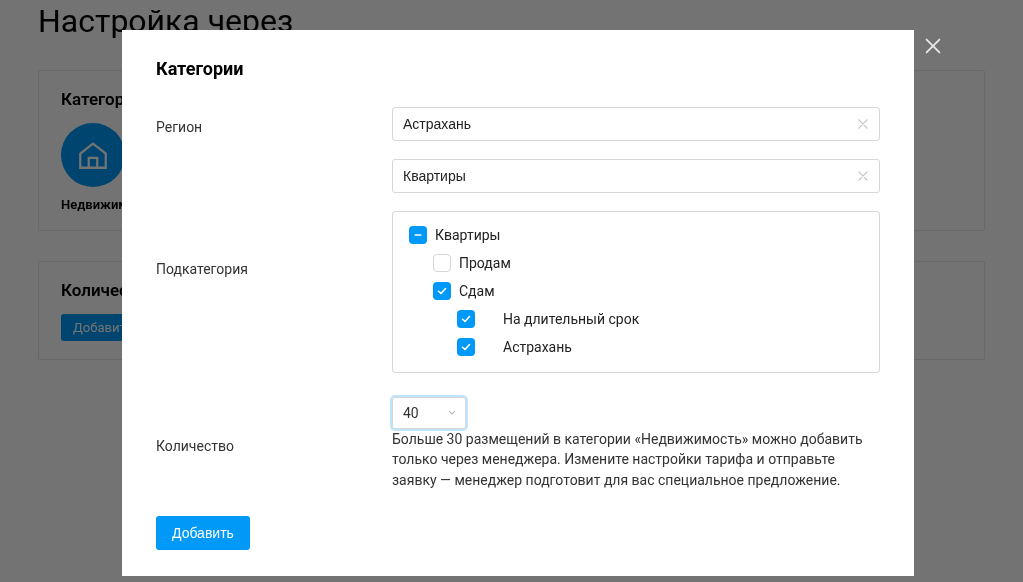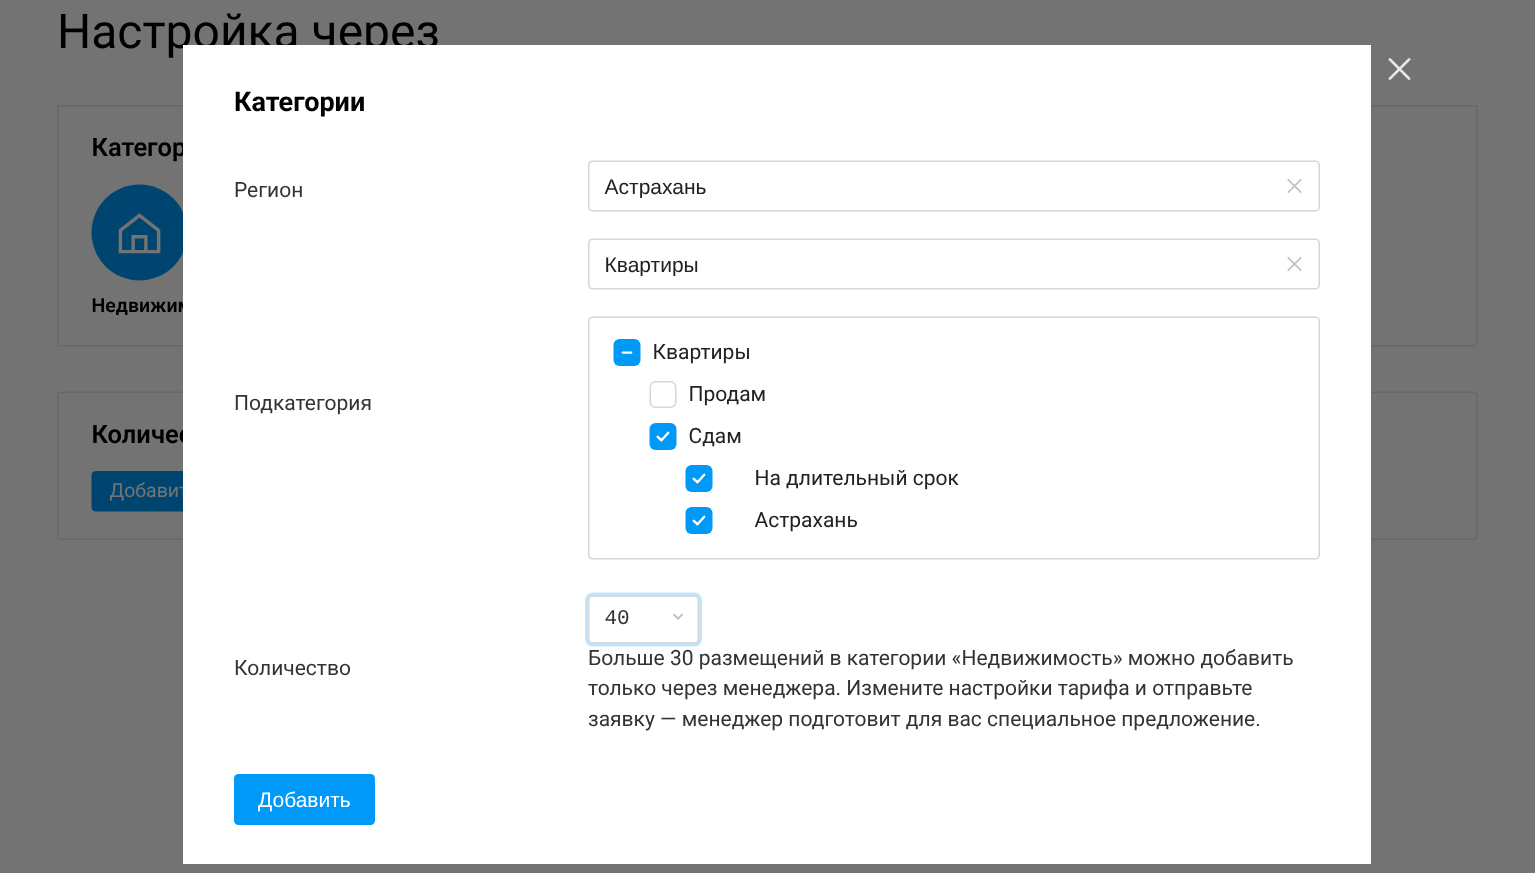--- a/index.html
+++ b/index.html
@@ -153,21 +153,20 @@
       align-items: center;
       justify-content: center;
     }
     .chk-checked { background: #0099f7; }
     .chk-indeterminate { background: #0099f7; }
     .chk-empty { border: 1.5px solid #d6d6d6; background: #fff; }
     .chk svg { width: 12px; height: 12px; }
     .select-wrap {
       position: relative;
       display: inline-block;
-      font-family: Liberation Mono, monospace;
     }
     .select-box {
       width: 74px;
       height: 32px;
       border: 1px solid #d6d6d6;
       border-radius: 3px;
       padding: 0 26px 0 10px;
       font-size: 14px;
       color: #333;
       display: flex;

